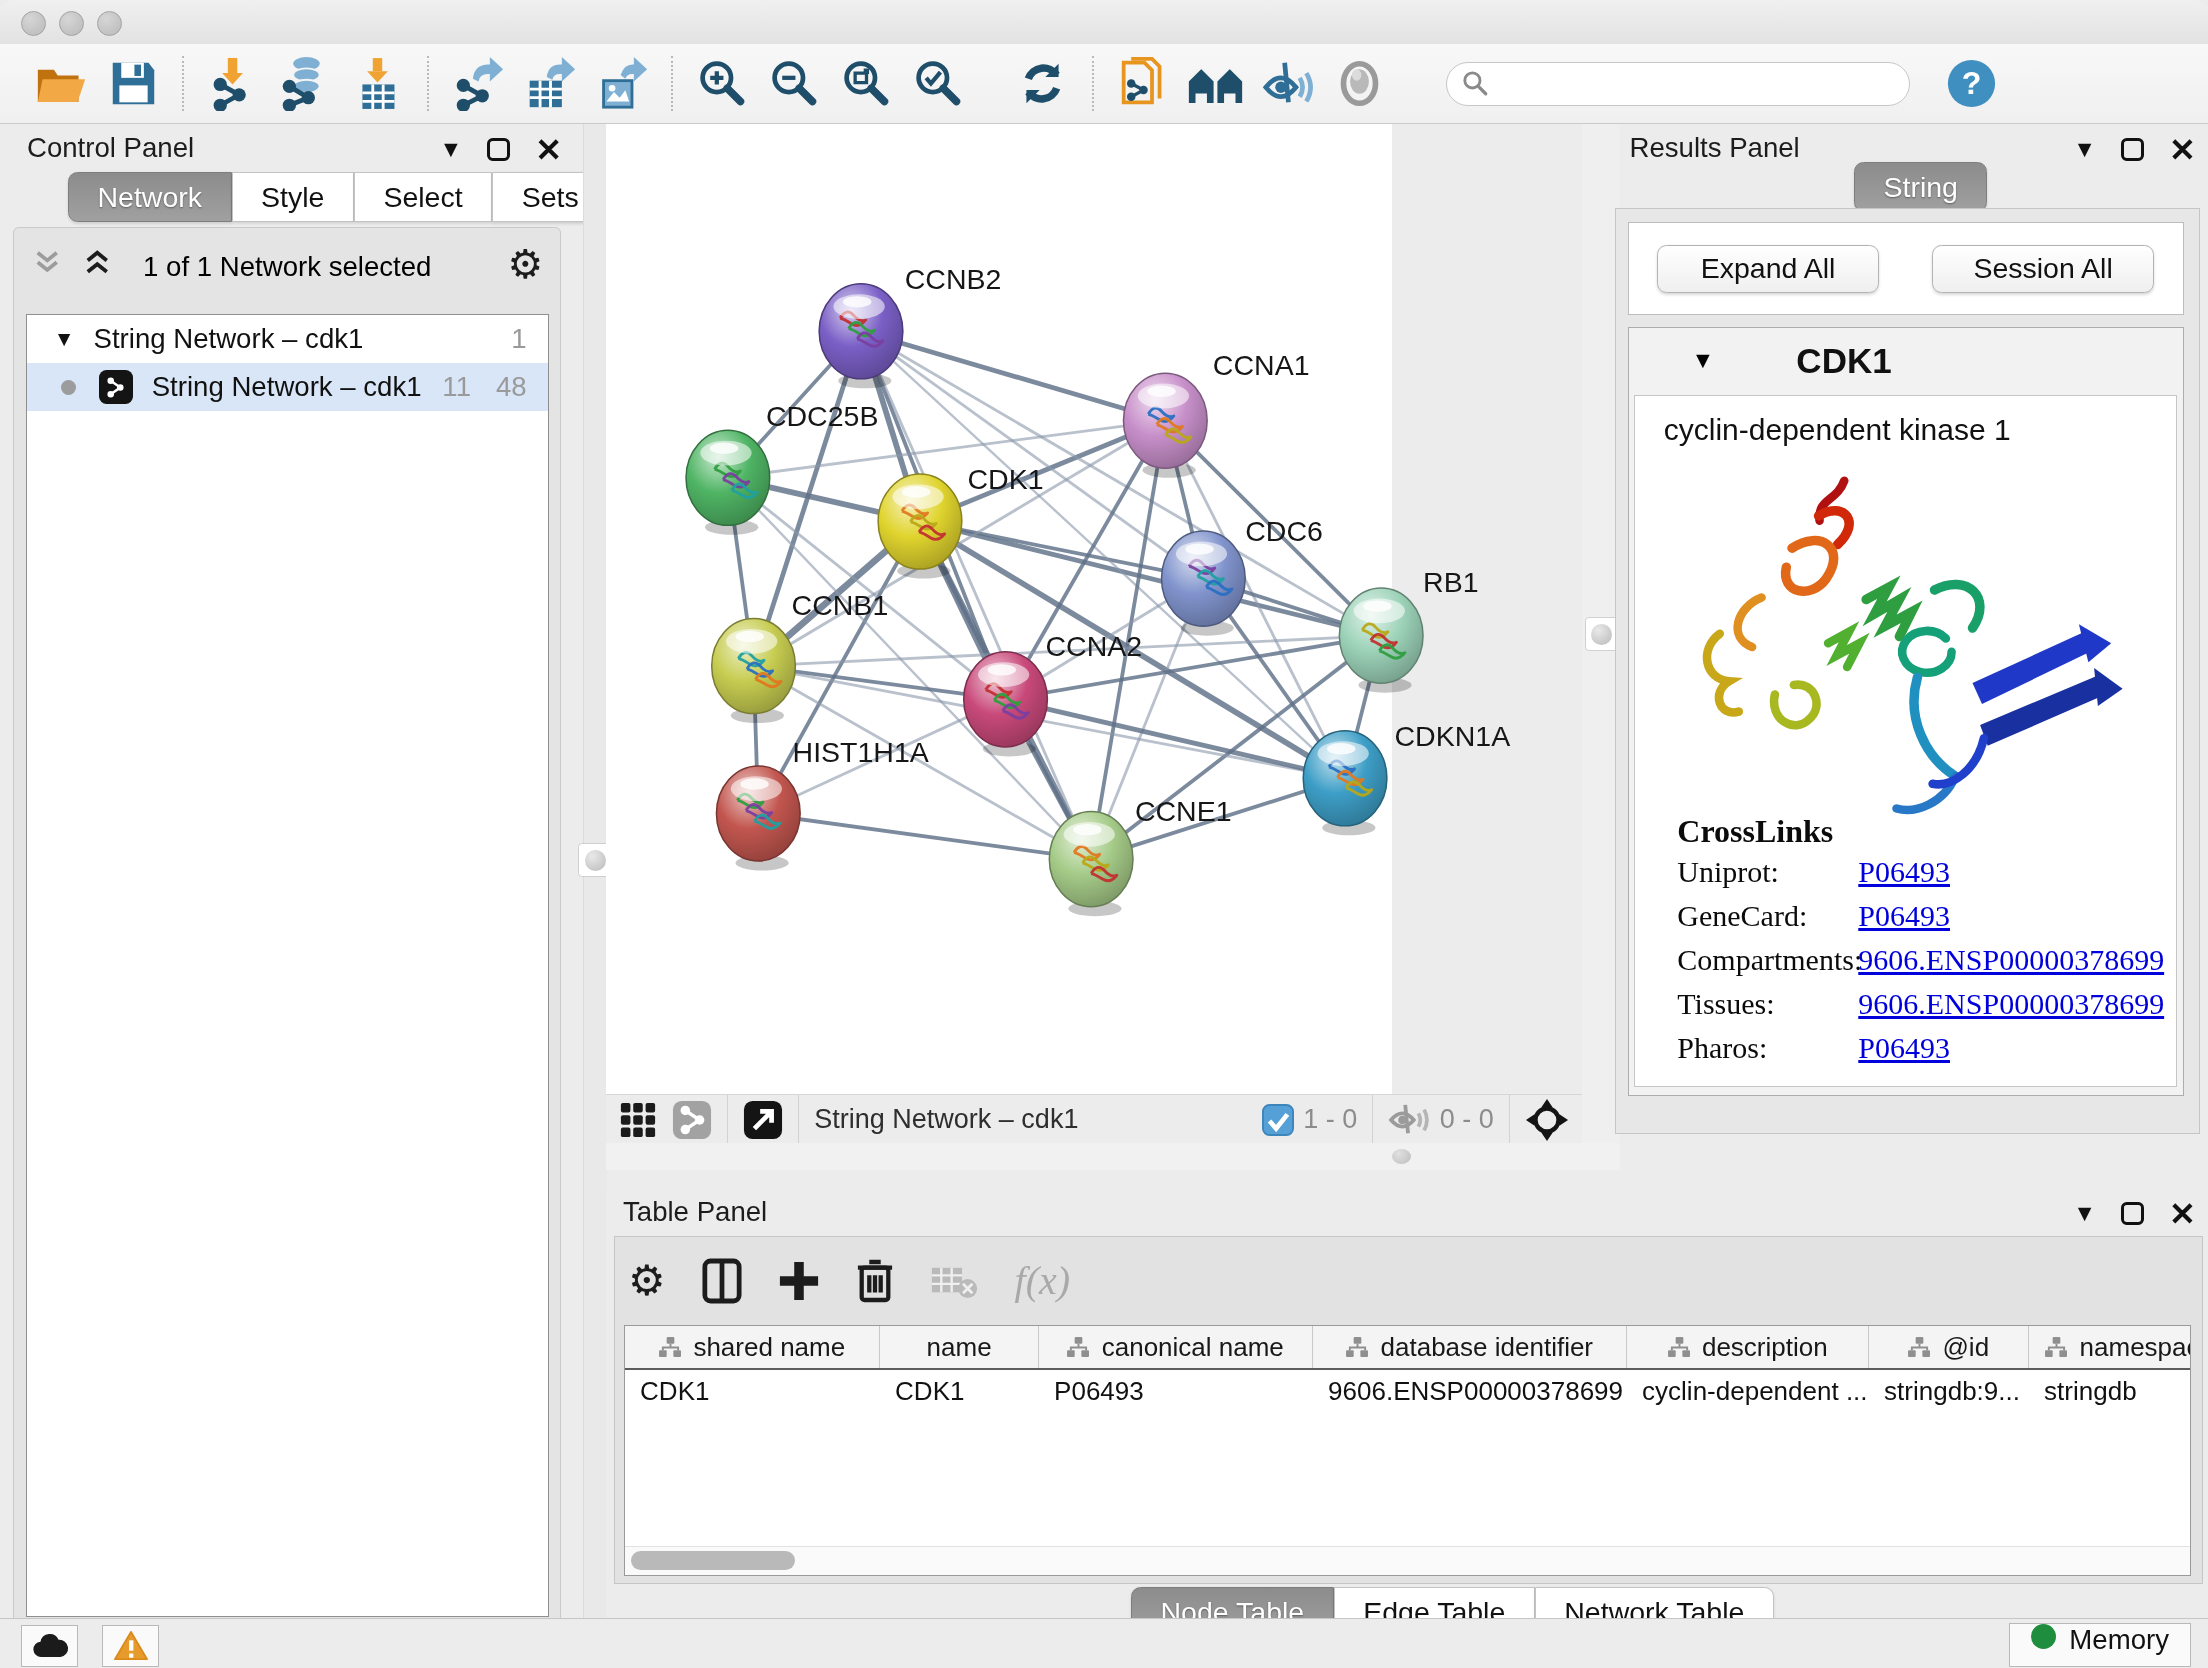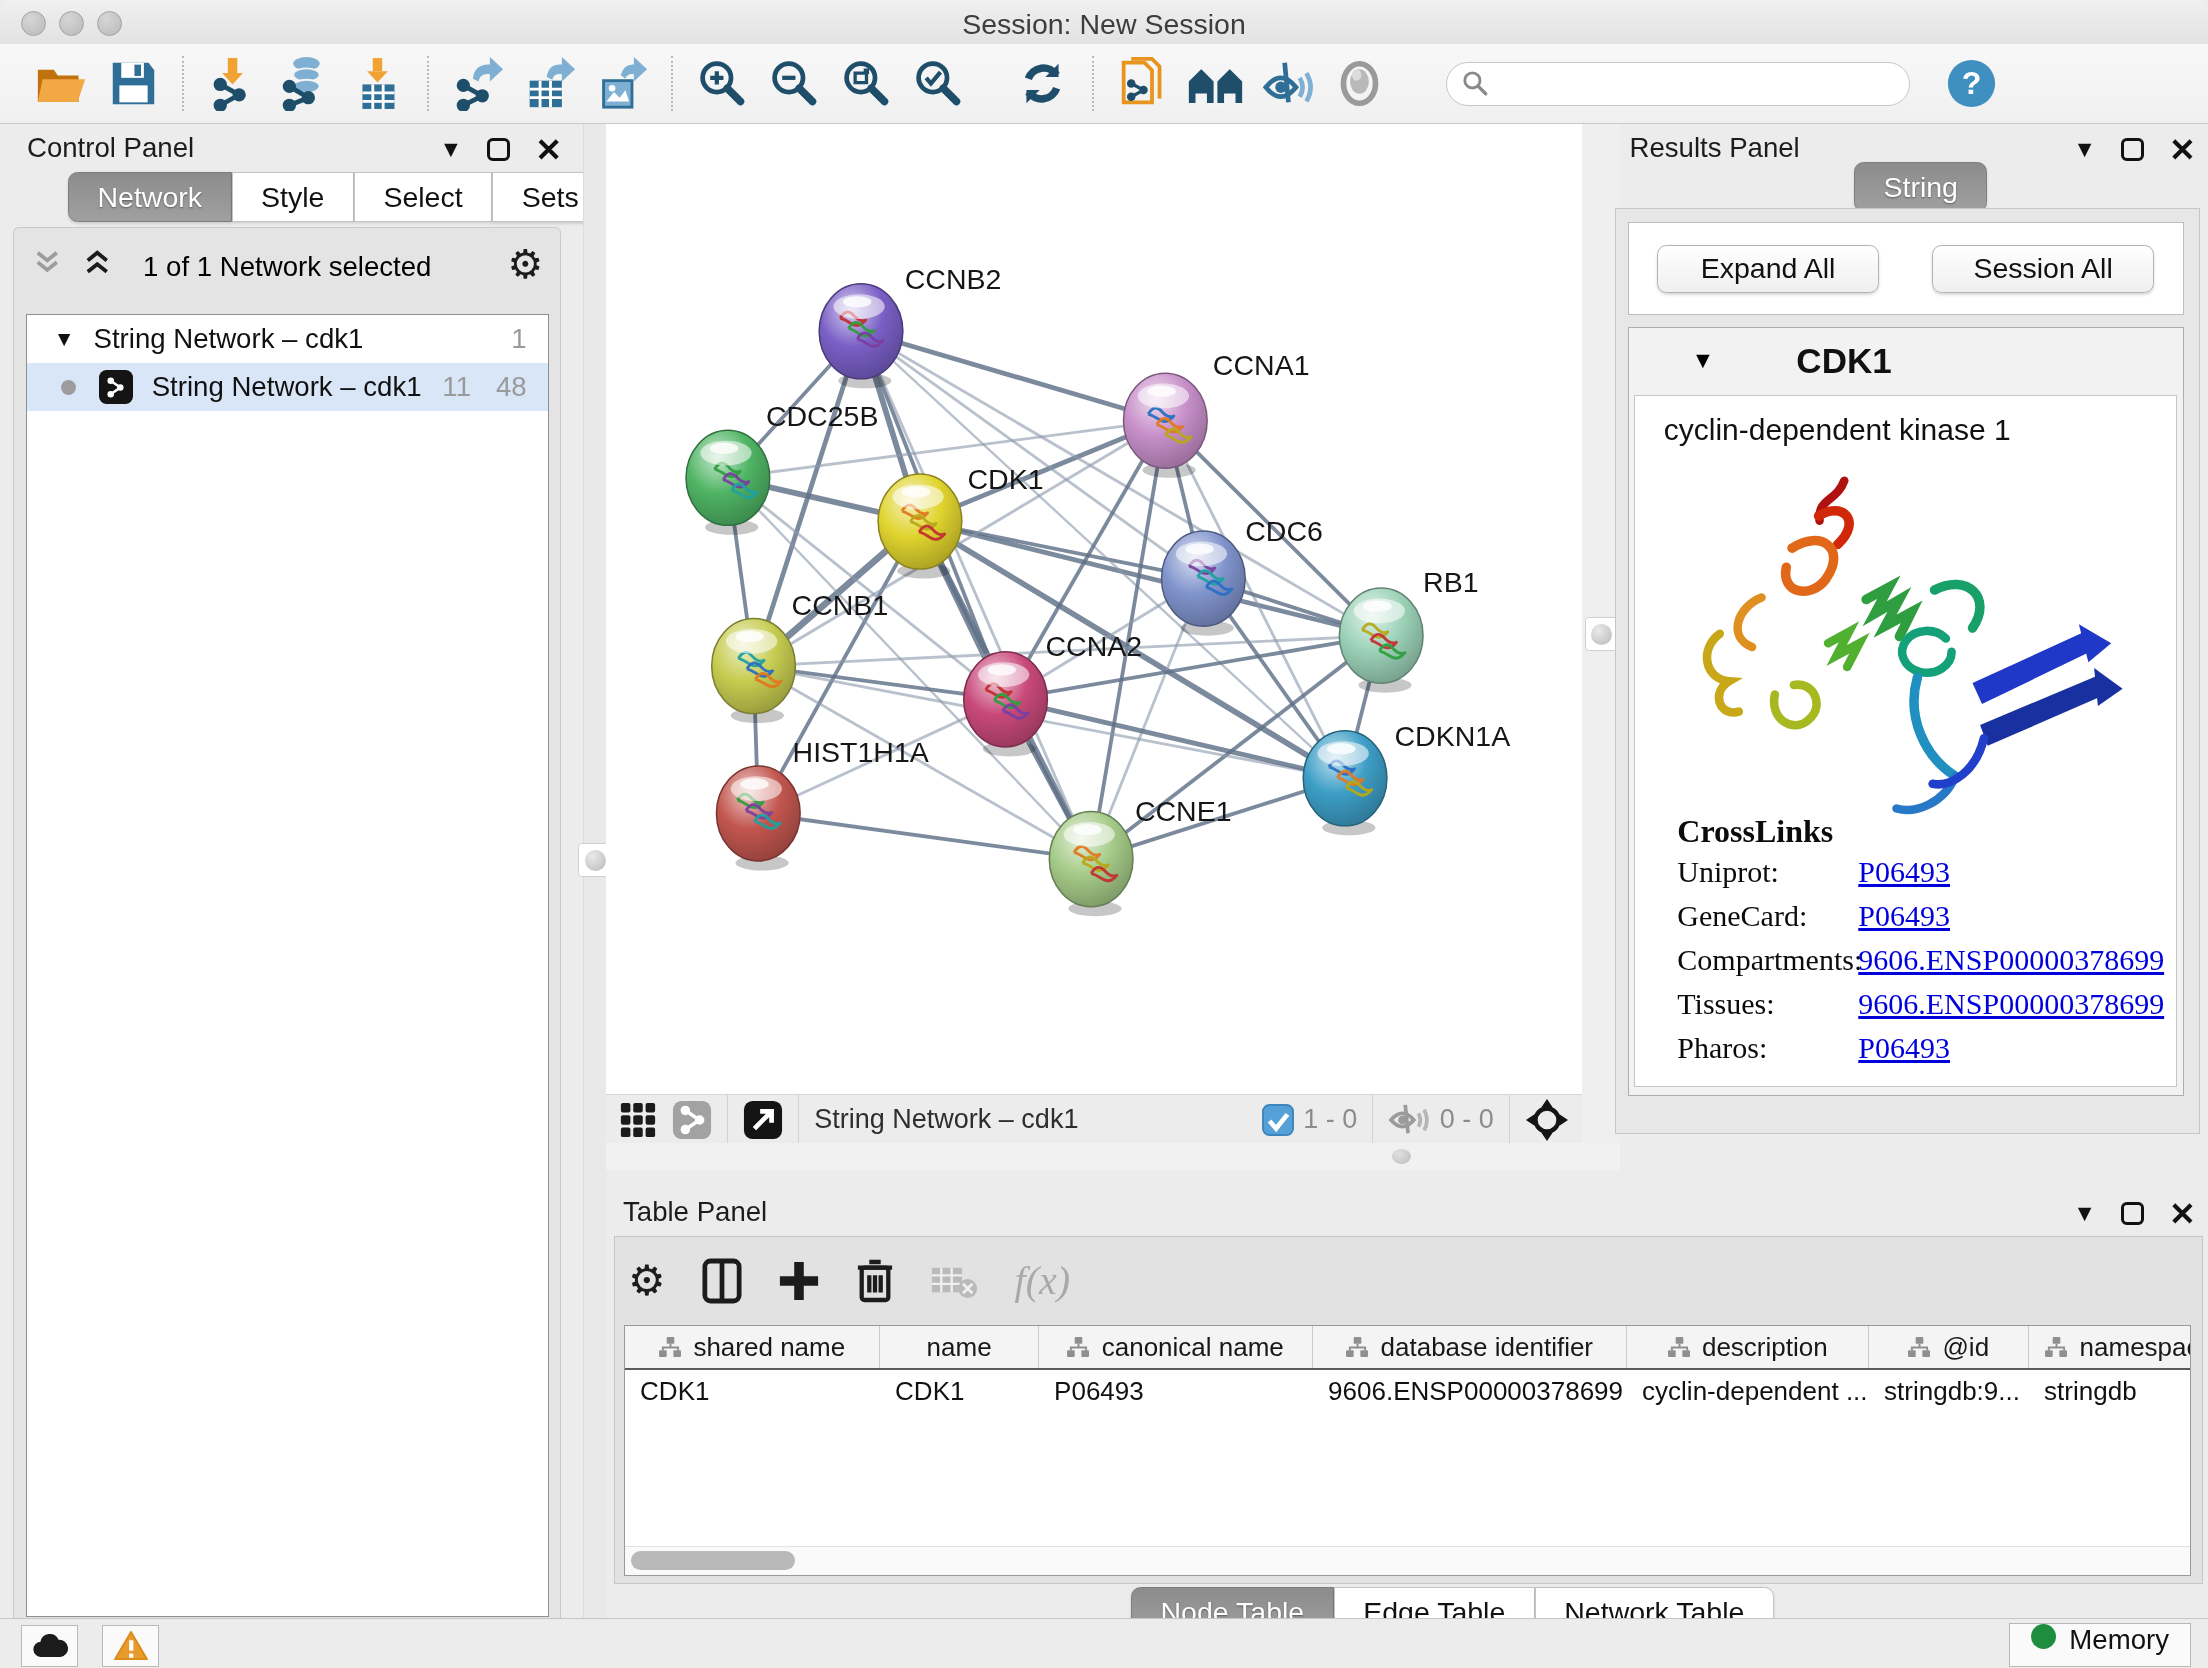--- a/index.html
+++ b/index.html
@@ -45,21 +45,21 @@
   .tree-row{display:flex;align-items:center;height:48px;font-size:27.6px;color:#111;}
   .tree-row.selected{background:#d9e6f8;}
   .count{color:#9a9a9a;font-size:27.6px;}
   .share-badge{width:34px;height:34px;background:#141414;border-radius:7.6px;display:flex;align-items:center;justify-content:center;}
 
   
   .splitterA{left:583px;top:124px;width:23px;height:1494px;background:#e9e9e9;border-left:1px solid #dcdcdc;}
   .handle-sq{position:absolute;width:32px;height:32px;background:#fff;border:1px solid #d0d0d0;border-radius:3.8px;
              display:flex;align-items:center;justify-content:center;}
   .handle-dot{width:21px;height:21px;border-radius:50%;background:radial-gradient(circle at 35% 30%,#e9e9e9,#b9b9b9);}
-  .net-canvas{left:606px;top:124px;width:976px;height:970px;background:#fff;}
+  .net-canvas{left:606px;top:124px;width:786px;height:970px;background:#fff;}
   .net-statusbar{left:606px;top:1094px;width:976px;height:49px;background:#ececec;border-top:1px solid #d6d6d6;
                  display:flex;align-items:center;font-size:27px;color:#2e2e2e;}
   .ns-sep{width:0;height:49px;border-left:1.9px solid #d2d2d2;margin:0 15px;}
   .ns-count{color:#8c8c8c;margin-left:9.5px;}
   .splitterB{left:1582px;top:124px;width:38px;height:1046px;background:#efefef;}
   .splitterH{left:606px;top:1143px;width:1603px;height:27px;background:#f1f1f1;}
   .oval-handle{position:absolute;width:19px;height:15px;border-radius:50%;
                background:radial-gradient(circle at 35% 30%,#e0e0e0,#bdbdbd);}
 
   
@@ -106,21 +106,20 @@
   .mem-dot{width:25px;height:25px;border-radius:50%;background:#1e8e3e;}
   svg{display:block;}
 </style>
 </head>
 <body>
 
 <div class="abs titlebar">
   <div class="tlight" style="left:21px"></div>
   <div class="tlight" style="left:59px"></div>
   <div class="tlight" style="left:97px"></div>
-  <div class="win-title">Session: New Session</div>
 </div>
 
 <div class="abs toolbar">
   <div class="tbtn">
     <svg width="53" height="48" viewBox="0 0 56 50">
       <path d="M3,10 h17 l4,6 h22 v28 h-43z" fill="#c0720e"></path>
       <path d="M8,20 h45 l-8,24 h-42z" fill="#f2a844"></path>
     </svg>
   </div>
   <div class="tbtn">

